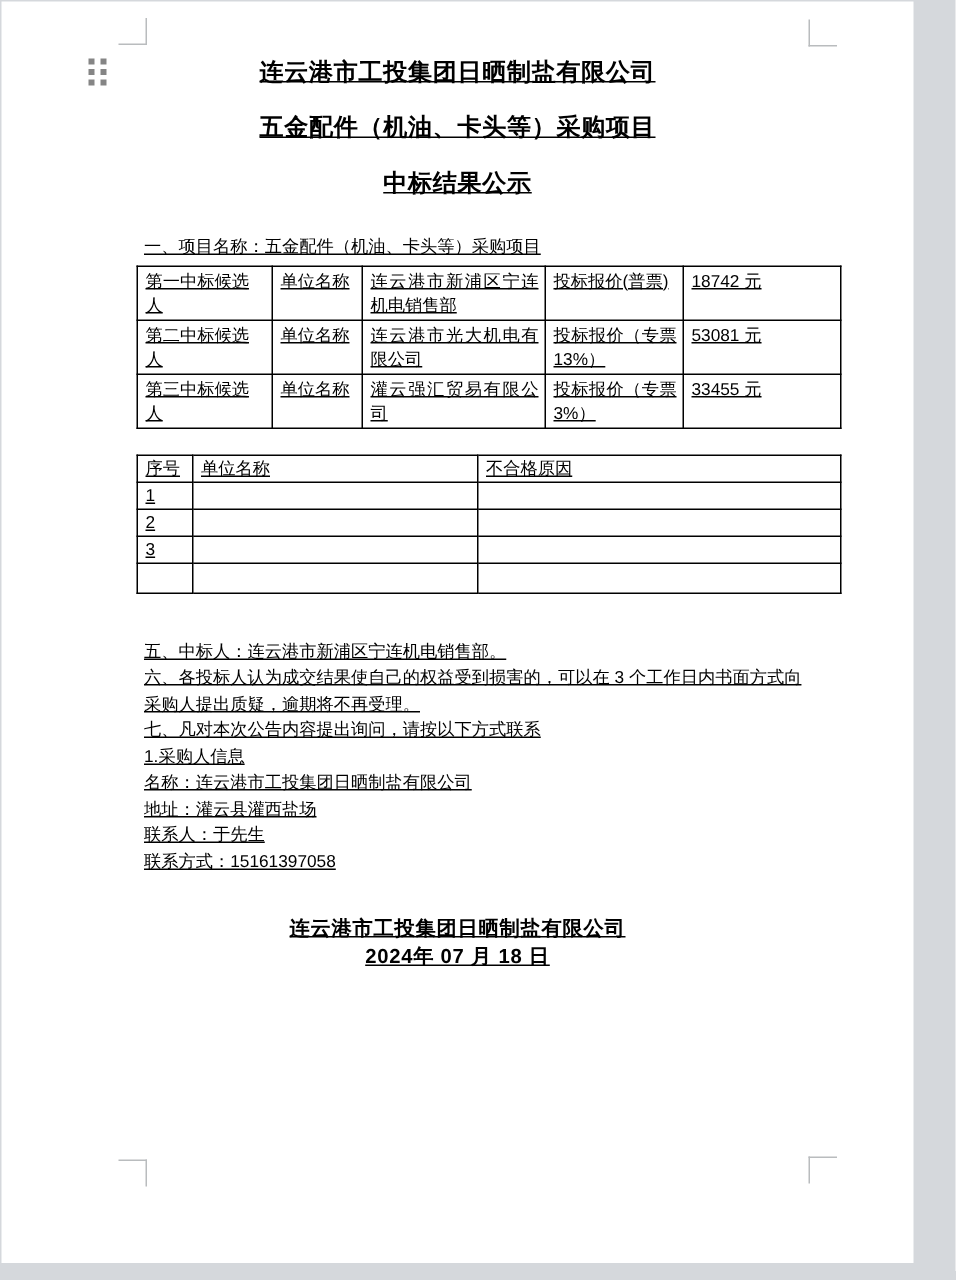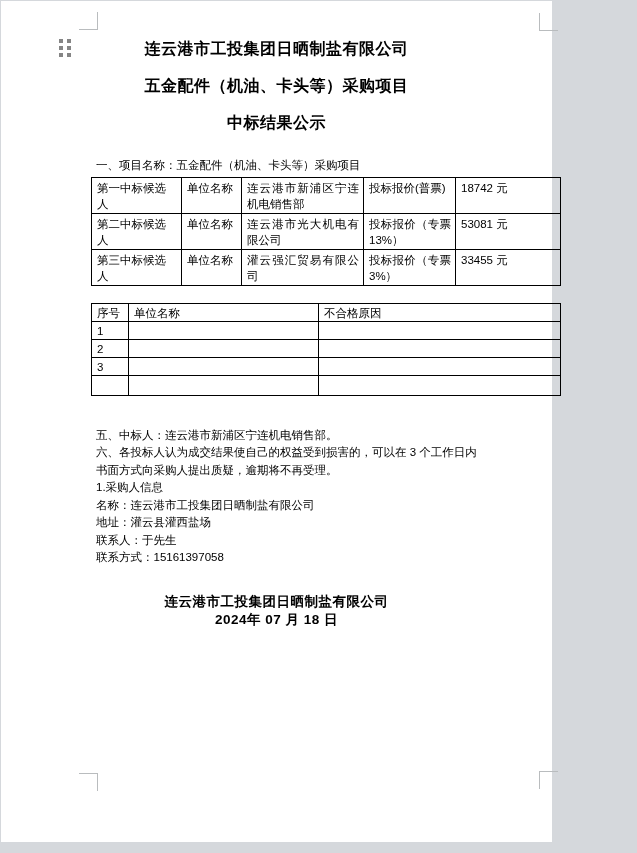--- a/index.html
+++ b/index.html
@@ -3,22 +3,22 @@
 <meta charset="utf-8">
 <style>
   html,body { margin:0; padding:0; }
   body {
     width:637px; height:853px; position:relative; overflow:hidden;
     background:#d5d8dc;
     font-family:"Liberation Sans", sans-serif;
     color:#000;
   }
   .page {
-    position:absolute; left:1px; top:1px; width:551px; height:841px;
-    background:#ffffff; box-sizing:border-box;
+    position:absolute; left:1px; top:1px; width:608px; height:841px;
+    background:#ffffff; box-sizing:border-box;text-decoration:underline;
   }
   
   .crop-mark { position:absolute; width:18px; height:17px; }
   .crop-tl { left:78px;  top:11px;  border-right:1px solid #b9bcbe; border-bottom:1px solid #b9bcbe; }
   .crop-tr { left:538px; top:12px;  border-left:1px solid #b9bcbe;  border-bottom:1px solid #b9bcbe; }
   .crop-bl { left:78px;  top:772px; border-right:1px solid #b9bcbe; border-top:1px solid #b9bcbe; }
   .crop-br { left:538px; top:770px; border-left:1px solid #b9bcbe;  border-top:1px solid #b9bcbe; }
   
   .handle-dots {
     position:absolute; left:58px; top:38px;
@@ -152,20 +152,21 @@
         <td></td>
         <td></td>
         <td></td>
       </tr>
     </tbody>
   </table>
 
   <div class="paras body-text">
     <div>五、中标人：连云港市新浦区宁连机电销售部。</div>
     <div>六、各投标人认为成交结果使自己的权益受到损害的，可以在 3 个工作日内书面方式向采购人提出质疑，逾期将不再受理。</div>
+    <div>七、凡对本次公告内容提出询问，请按以下方式联系</div>
     <div>1.采购人信息</div>
     <div>名称：连云港市工投集团日晒制盐有限公司</div>
     <div>地址：灌云县灌西盐场</div>
     <div>联系人：于先生</div>
     <div>联系方式：15161397058</div>
   </div>
 
   <div class="footer">
     <div>连云港市工投集团日晒制盐有限公司</div>
     <div>2024年 07 月 18 日</div>

